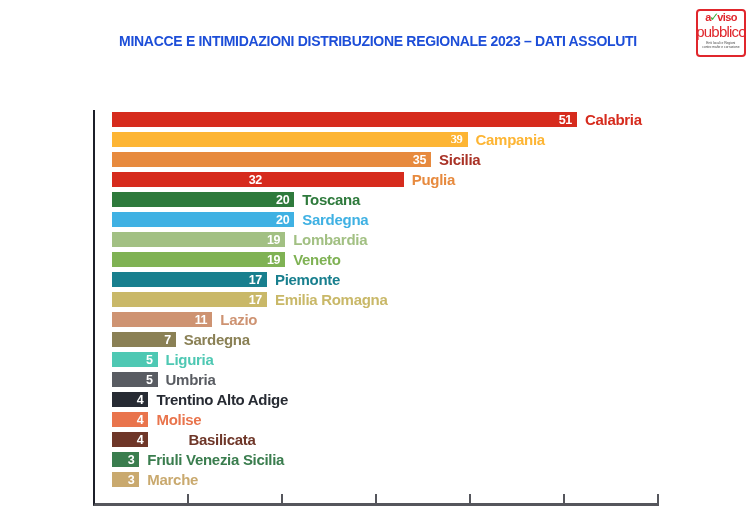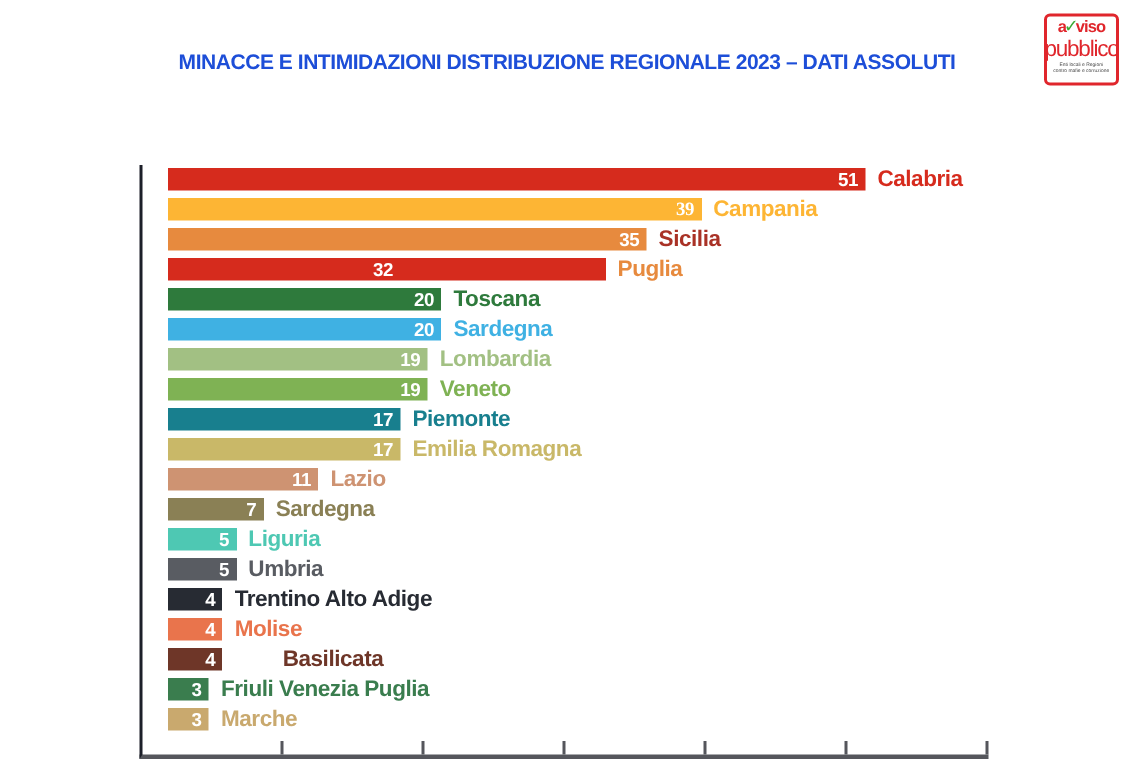--- a/index.html
+++ b/index.html
@@ -149,21 +149,21 @@
       <div class="row">
         <div class="bar" style="width: 6.66667%; background: rgb(110, 54, 40);">
           <span class="val" style="color: rgb(255, 255, 255);">4</span>
         </div>
         <span class="region" style="color: rgb(110, 54, 40); padding-left: 32px;">Basilicata</span>
       </div>
       <div class="row">
         <div class="bar" style="width: 5%; background: rgb(58, 125, 78);">
           <span class="val" style="color: rgb(255, 255, 255);">3</span>
         </div>
-        <span class="region" style="color: rgb(58, 125, 78);">Friuli Venezia Puglia</span>
+        <span class="region" style="color: rgb(58, 125, 78);">Friuli Venezia Sicilia</span>
       </div>
       <div class="row">
         <div class="bar" style="width: 5%; background: rgb(201, 169, 110);">
           <span class="val" style="color: rgb(255, 255, 255);">3</span>
         </div>
         <span class="region" style="color: rgb(201, 169, 110);">Marche</span>
       </div>
     </div>
 <div class="tick" style="left: calc(16.6667% - 2px);"></div>
     <div class="tick" style="left: calc(33.3333% - 2px);"></div>

